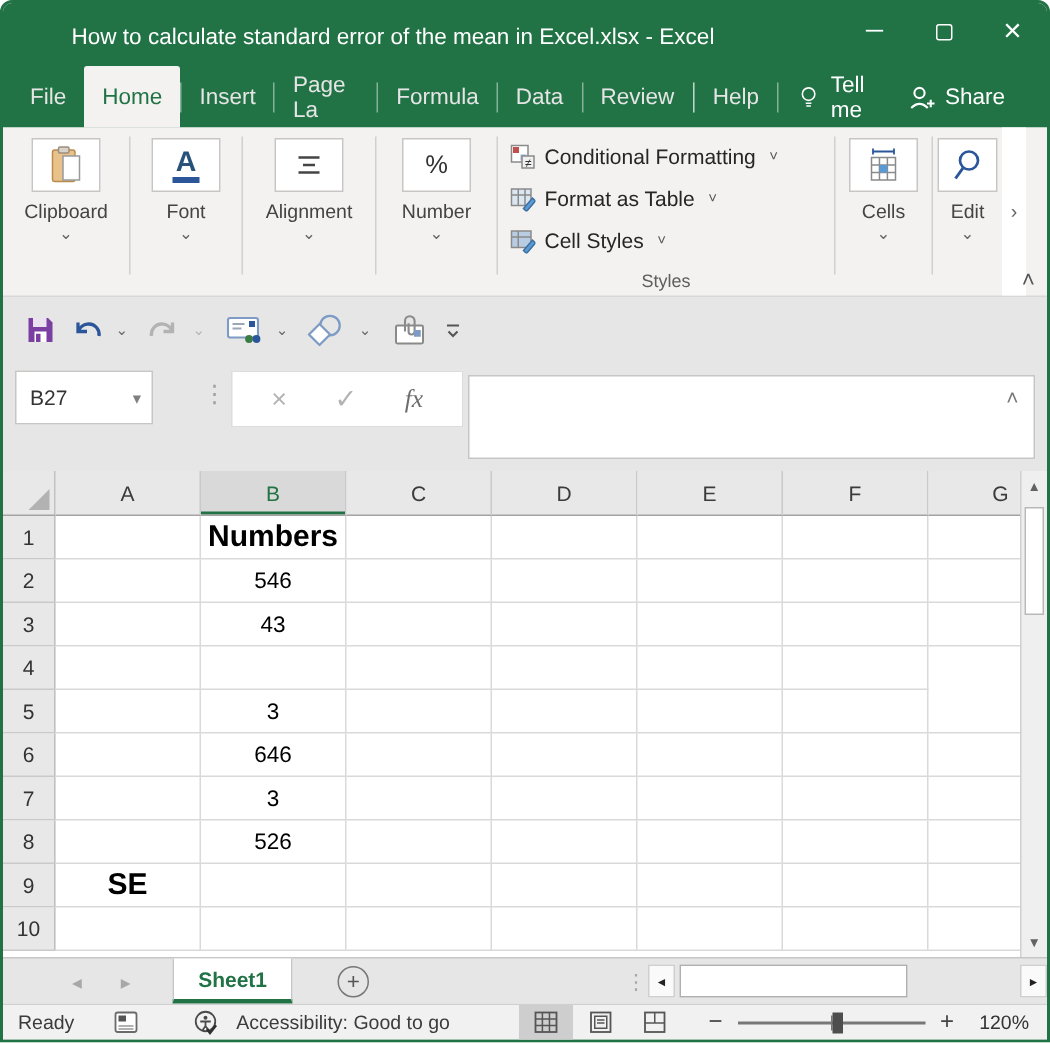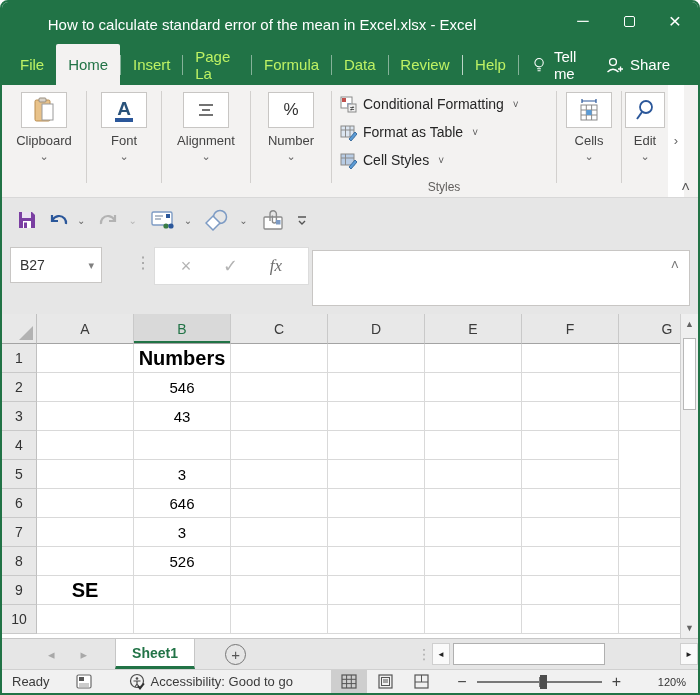--- a/index.html
+++ b/index.html
@@ -10,21 +10,21 @@
   }
   
   .titlebar { height:38px; background:#217346; display:flex; align-items:center; flex-shrink:0;gap:16px; }
   .title-text { flex:0 0 520px; text-align:center; color:#fff; font-size:15px; padding-top:6px; white-space:nowrap; }
   .win-controls { display:flex; margin-left:auto; align-items:center; height:100%; }
   .win-btn { width:46px; height:100%; display:flex; align-items:center; justify-content:center; color:#fff; font-size:16px; cursor:default; }
   .maximize-box { width:11px; height:11px; border:1.5px solid #fff; border-radius:2px; display:inline-block; }
   .win-close { font-size:21px; }
   
   .menubar { height:45px; background:#217346; display:flex; align-items:stretch; padding-left:6px; flex-shrink:0; }
-  .menu-tab { color:#bef264; font-size:15px; display:flex; align-items:center; padding:0 12px; position:relative; margin-top:4px; }
+  .menu-tab { color:#e5e5e5; font-size:15px; display:flex; align-items:center; padding:0 12px; position:relative; margin-top:4px; }
   .menu-tab.active { background:#f3f2f1; color:#217346; border-radius:2px 2px 0 0; }
   .tab-sep { width:1px; height:20px; background:rgba(255,255,255,.45); align-self:center; margin-top:4px; }
   .tellme { display:flex; align-items:center; color:#fff; font-size:15px; gap:9px; padding:0 14px; margin-top:4px; }
   .share { display:flex; align-items:center; color:#fff; font-size:15px; gap:6px; margin-left:auto; margin-right:28px; margin-top:4px; }
   
   .ribbon { height:113px; background:#f3f2f1; border-bottom:1px solid #d8d8d8; display:flex; position:relative; flex-shrink:0; }
   .rgroup { display:flex; flex-direction:column; align-items:center; padding-top:7px; position:relative; }
   .rgroup .iconbox { width:46px; height:36px; background:#fff; border:1px solid #c8c6c4; display:flex; align-items:center; justify-content:center; }
   .rgroup .glabel { font-size:13px; color:#444; margin-top:5px; }
   .rgroup .gchev { font-size:11px; color:#666; margin-top:3px; line-height:10px; }
@@ -75,30 +75,30 @@
   .sb-dots { position:absolute; left:415px; color:#a8a8a8; font-size:14px; }
   .hscroll { position:absolute; left:430px; right:22px; top:4px; bottom:4px; display:flex; align-items:stretch; }
   .hs-btn { width:18px; background:#fafafa; border:1px solid #cfcfcf; display:flex; align-items:center; justify-content:center; font-size:8px; color:#222; }
   .hs-track { flex:1; position:relative; }
   .hs-thumb { position:absolute; left:3px; top:0; bottom:0; width:152px; background:#fff; border:1px solid #b0b0b0; }
   .hs-right { position:absolute; right:0; top:4px; bottom:4px; width:18px; background:#fafafa; border:1px solid #cfcfcf; display:flex; align-items:center; justify-content:center; font-size:8px; color:#222; }
   
   .statusbar { height:24px; background:#f1f1f1; border-top:1px solid #d0d0d0; display:flex; align-items:center; font-size:13px; color:#3b3b3b; flex-shrink:0; }
   .sb-ready { margin-left:10px; }
   .sb-macro { margin-left:26px; display:flex; }
-  .sb-acc { margin-left:36px; display:flex; align-items:center; gap:5px; }
+  .sb-acc { margin-left:36px; display:flex; align-items:center; gap:12px; }
   .viewbtns { margin-left:auto; display:flex; }
   .viewbtn { width:36px; height:24px; display:flex; align-items:center; justify-content:center; }
   .viewbtn.active { background:#cecece; }
   .zoomctl { display:flex; align-items:center; margin-left:18px; margin-right:12px; gap:10px; }
   .zoom-track { width:125px; height:2px; background:#787878; position:relative; }
   .zoom-tick { position:absolute; left:50%; top:-4px; width:1px; height:10px; background:#787878; }
   .zoom-thumb { position:absolute; left:51%; top:-6px; width:7px; height:14px; background:#4e4e4e; }
   .zoom-sign { font-size:16px; color:#444; }
-  .zoom-pct { font-size:11px; color:#333; width:40px; text-align:right;margin-left:15px; }
+  .zoom-pct { font-size:13px; color:#333; width:40px; text-align:right; }
 </style>
 </head>
 <body>
 
 <div class="window">
 
   <div class="titlebar">
     <div class="title-text">How to calculate standard error of the mean in Excel.xlsx  -  Excel</div>
     <div class="win-controls">
       <div class="win-btn">

